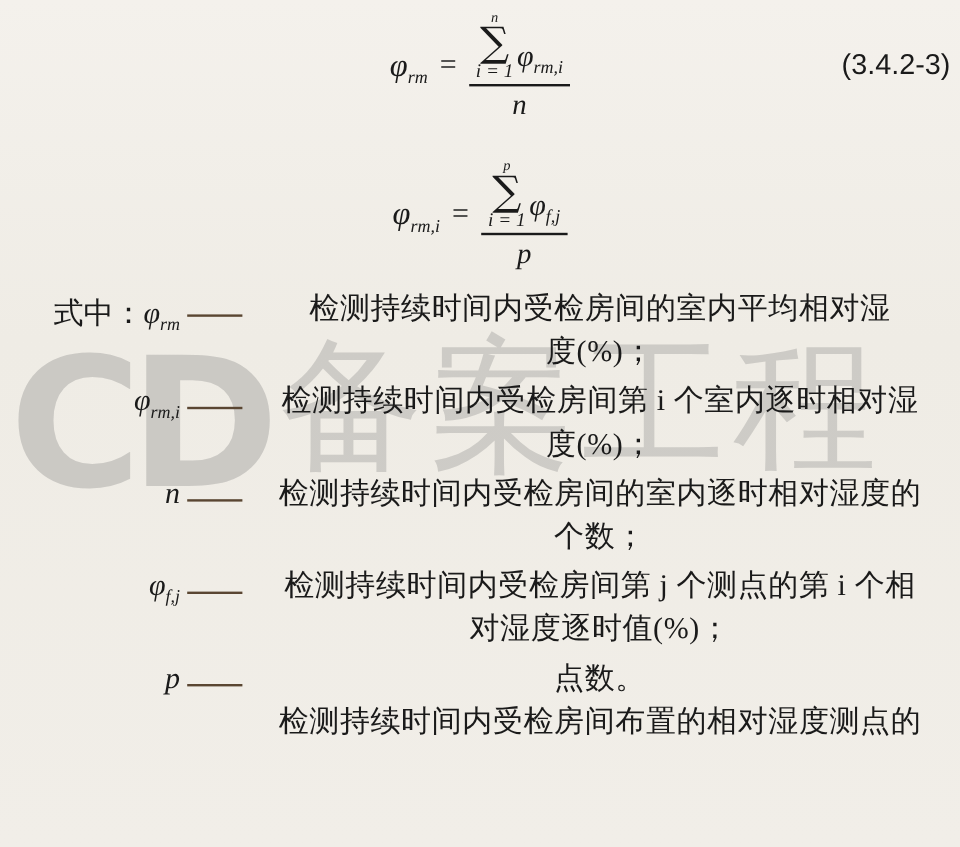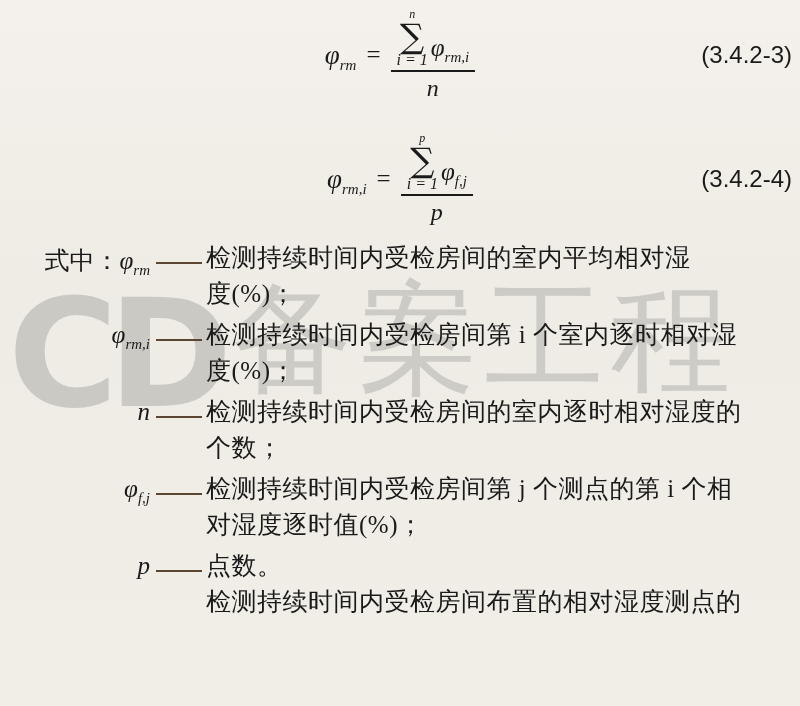--- a/index.html
+++ b/index.html
@@ -175,20 +175,21 @@
     height: 2px;
     background: #5a4632;
     margin: 22px 4px 0 6px;
   }
   .def-text {
     flex: 1 1 auto;
     font-size: 25px;
     line-height: 1.42;
     letter-spacing: 0.5px;
     padding-right: 6px;
+    text-align: center;
   }
 </style>
 </head>
 <body>
 
 <div class="page"></div>
 
 <div class="watermark">
   <div class="wm-logo">CD</div>
   <div class="wm-text">备案工程</div>
@@ -234,21 +235,20 @@
             <span class="lim-bot">i = 1</span>
           </span>
           <span class="summand">
             <span>φ</span><span class="sub">f,j</span>
           </span>
         </span>
         <span class="bar"></span>
         <span class="den">p</span>
       </span>
     </div>
-    <div class="eqnum">(3.4.2-4)</div>
   </div>
 
   <div class="defs">
 
     <div class="def-item">
       <div class="def-sym lead">
         <span>式中：</span><span class="sym">φ</span><span class="sub">rm</span>
       </div>
       <div class="dash"></div>
       <div class="def-text">

